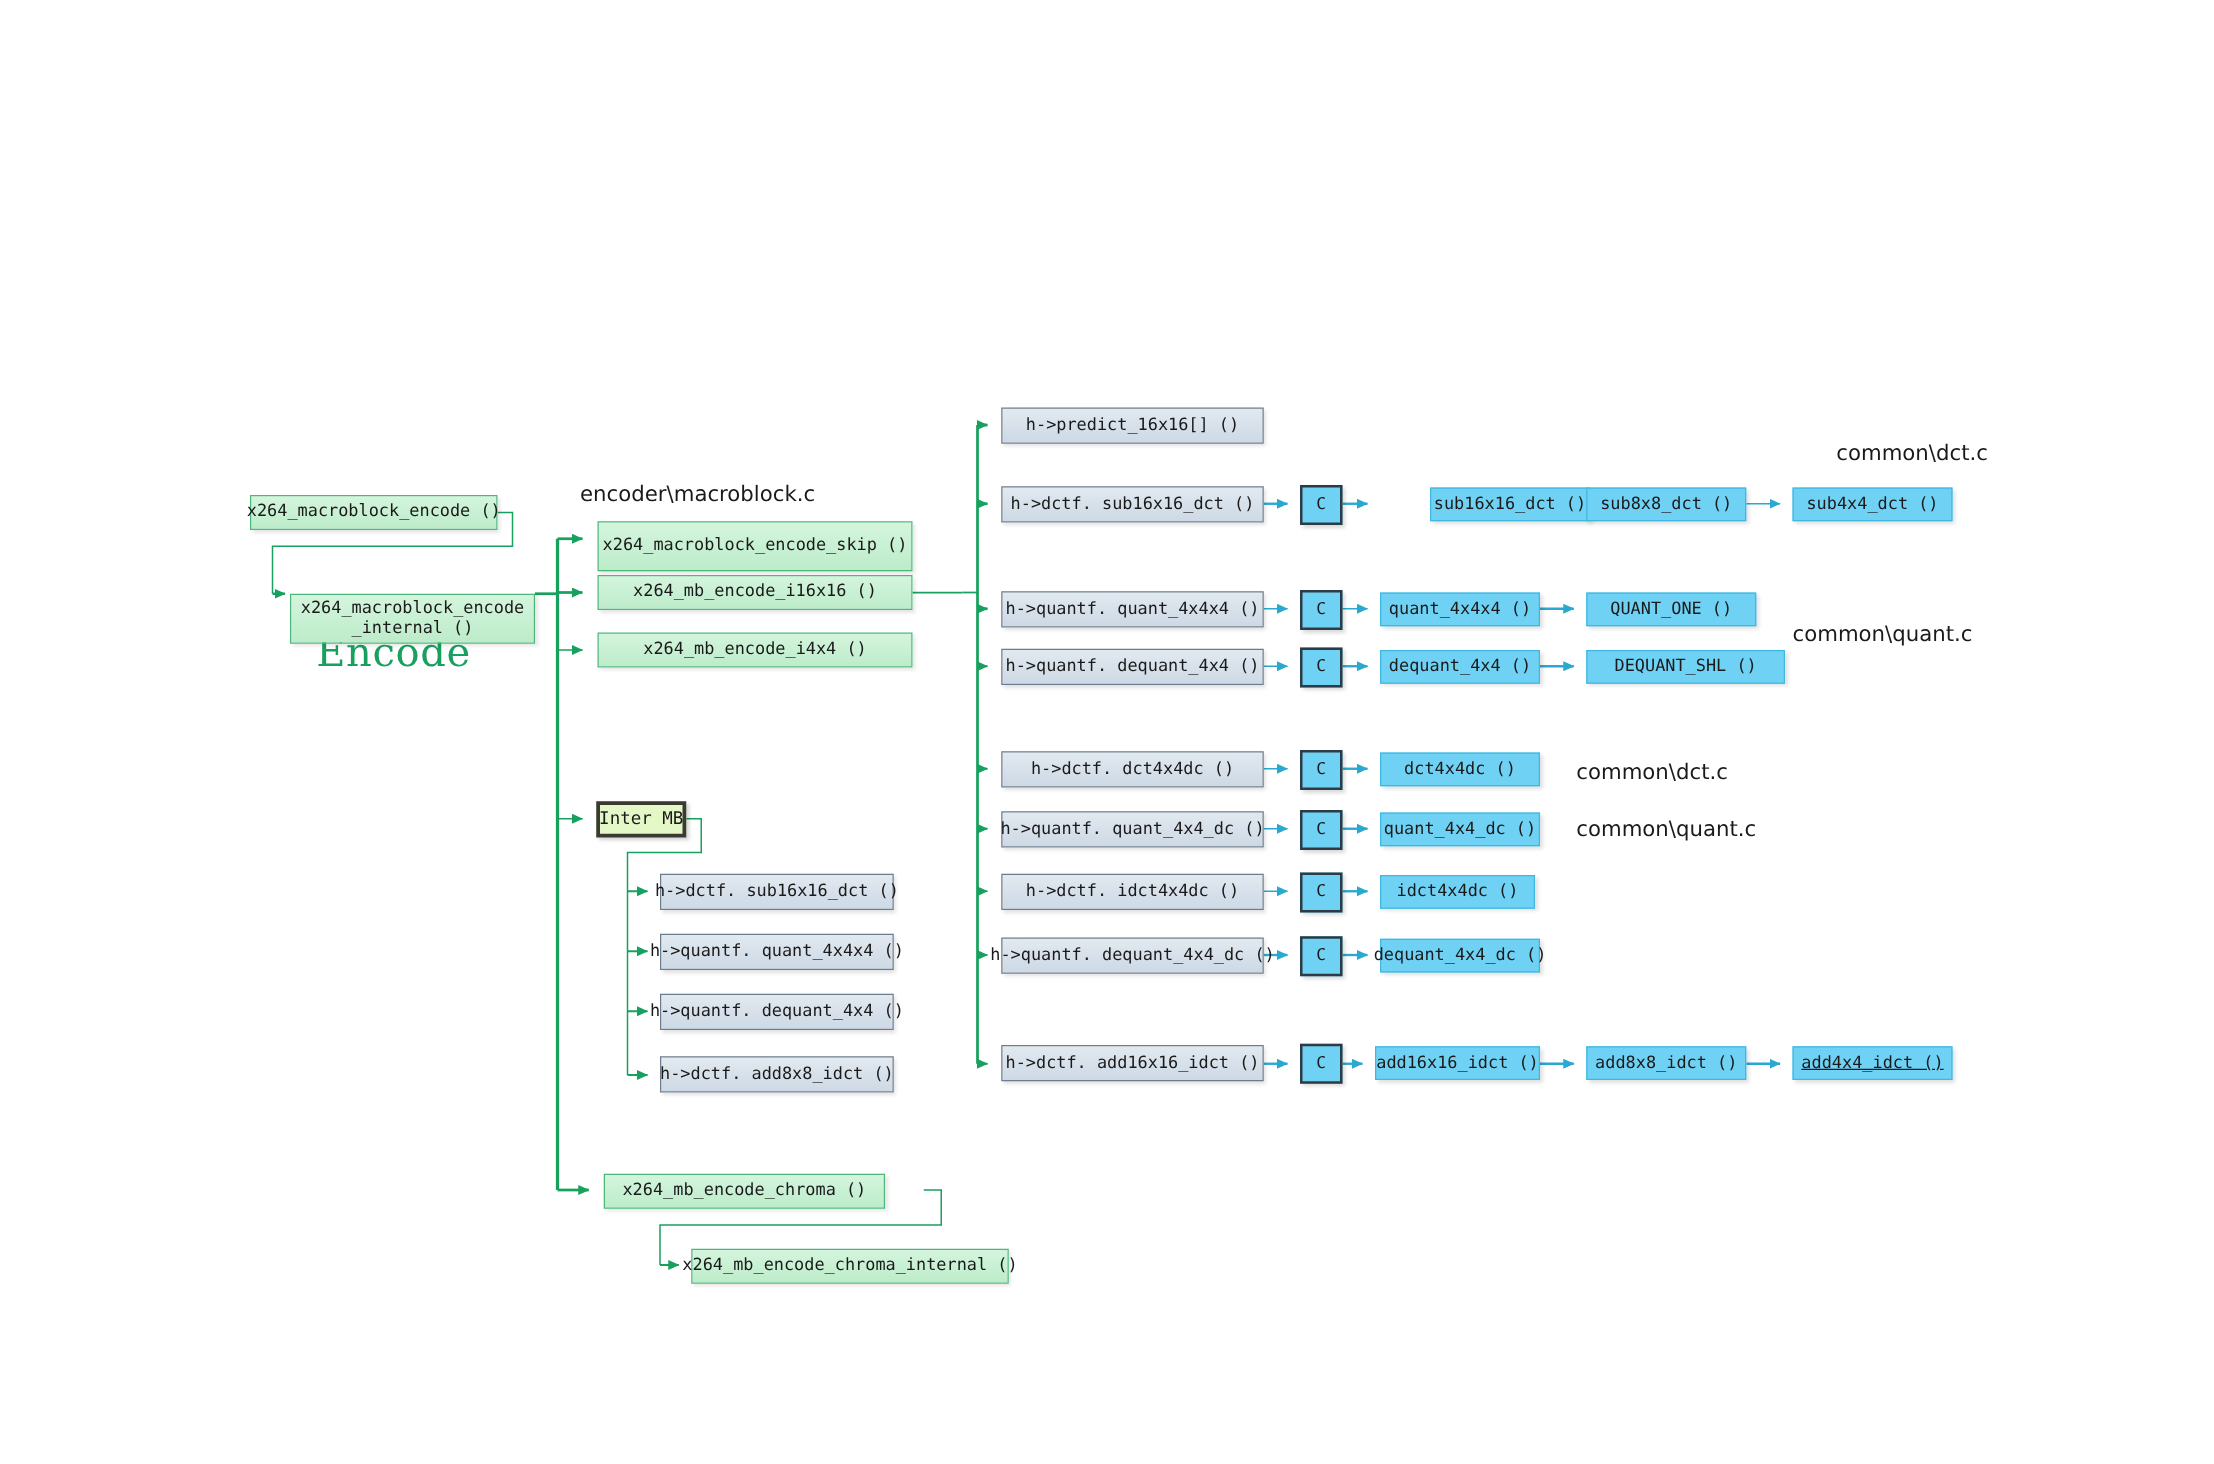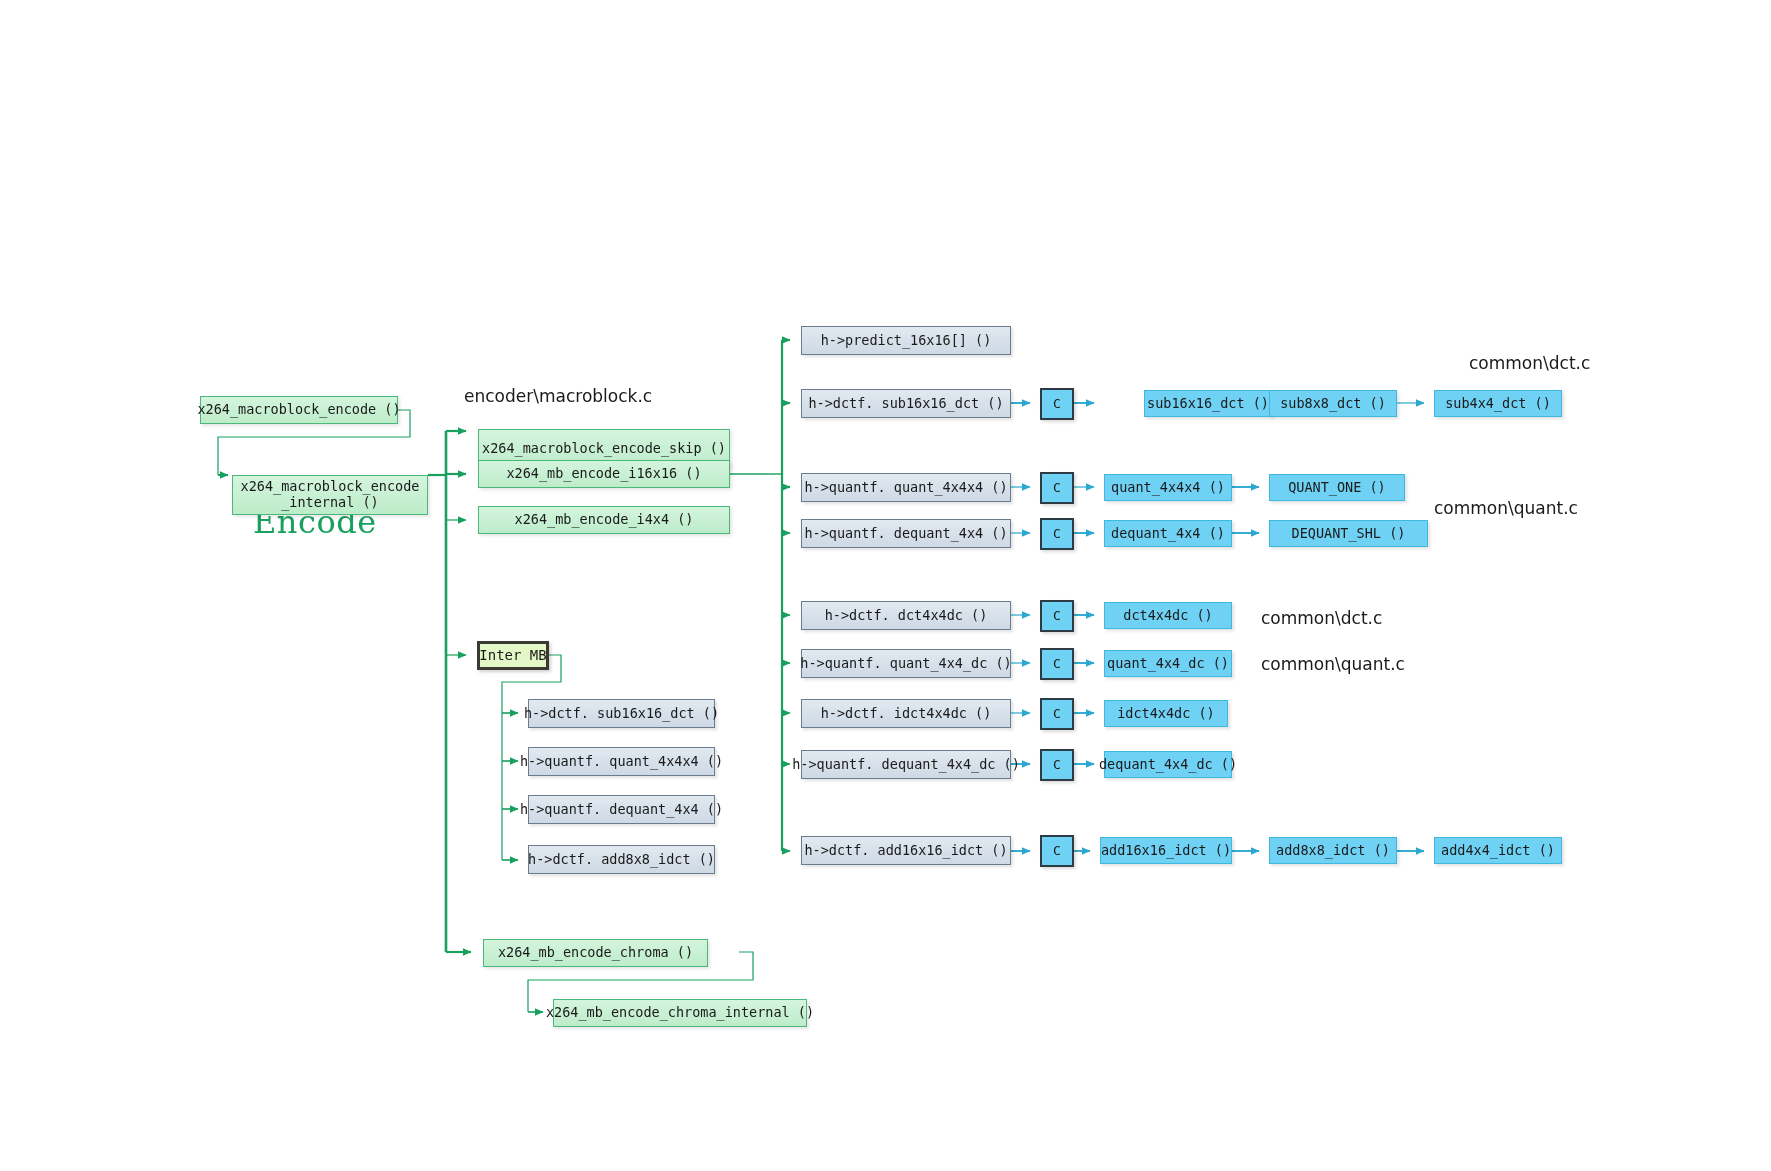--- a/index.html
+++ b/index.html
@@ -159,21 +159,21 @@
 
   <div class="plainlabel" style="left:464px;top:386px;">encoder\macroblock.c</div>
   <div class="plainlabel" style="left:1469px;top:353px;">common\dct.c</div>
   <div class="plainlabel" style="left:1434px;top:498px;">common\quant.c</div>
   <div class="plainlabel" style="left:1261px;top:608px;">common\dct.c</div>
   <div class="plainlabel" style="left:1261px;top:654px;">common\quant.c</div>
 
   <div class="node green" style="left:200px;top:396px;width:198px;height:28px;">x264_macroblock_encode ()</div>
   <div class="node green" style="left:232px;top:455px;width:196px;height:40px;margin-top:20px;">x264_macroblock_encode
 _internal ()</div>
-  <div class="node green" style="left:478px;top:417px;width:252px;height:40px;margin-top:12px;">x264_macroblock_encode_skip ()</div>
+  <div class="node green" style="left:478px;top:417px;width:252px;height:40px;">x264_macroblock_encode_skip ()</div>
   <div class="node green" style="left:478px;top:460px;width:252px;height:28px;">x264_mb_encode_i16x16 ()</div>
   <div class="node green" style="left:478px;top:506px;width:252px;height:28px;">x264_mb_encode_i4x4 ()</div>
   <div class="node green" style="left:483px;top:939px;width:225px;height:28px;">x264_mb_encode_chroma ()</div>
   <div class="node green" style="left:553px;top:999px;width:254px;height:28px;">x264_mb_encode_chroma_internal ()</div>
 
   <div class="node inter" style="left:477px;top:641px;width:72px;height:29px;">Inter MB</div>
 
   <div class="node gray" style="left:528px;top:699px;width:187px;height:29px;">h-&gt;dctf. sub16x16_dct ()</div>
   <div class="node gray" style="left:528px;top:747px;width:187px;height:29px;">h-&gt;quantf. quant_4x4x4 ()</div>
   <div class="node gray" style="left:528px;top:795px;width:187px;height:29px;">h-&gt;quantf. dequant_4x4 ()</div>
@@ -208,15 +208,15 @@
   <div class="node cyan" style="left:1104px;top:520px;width:128px;height:27px;">dequant_4x4 ()</div>
   <div class="node cyan" style="left:1269px;top:520px;width:159px;height:27px;">DEQUANT_SHL ()</div>
 
   <div class="node cyan" style="left:1104px;top:602px;width:128px;height:27px;">dct4x4dc ()</div>
   <div class="node cyan" style="left:1104px;top:650px;width:128px;height:27px;">quant_4x4_dc ()</div>
   <div class="node cyan" style="left:1104px;top:700px;width:124px;height:27px;">idct4x4dc ()</div>
   <div class="node cyan" style="left:1104px;top:751px;width:128px;height:27px;">dequant_4x4_dc ()</div>
 
   <div class="node cyan" style="left:1100px;top:837px;width:132px;height:27px;">add16x16_idct ()</div>
   <div class="node cyan" style="left:1269px;top:837px;width:128px;height:27px;">add8x8_idct ()</div>
-  <div class="node cyan" style="left:1434px;top:837px;width:128px;height:27px;">add4x4_idct ()</div>
+  <div class="node cyan" style="left:1434px;top:837px;width:128px;height:27px;text-decoration:underline;">add4x4_idct ()</div>
 
 </div>
 
 </body></html>

